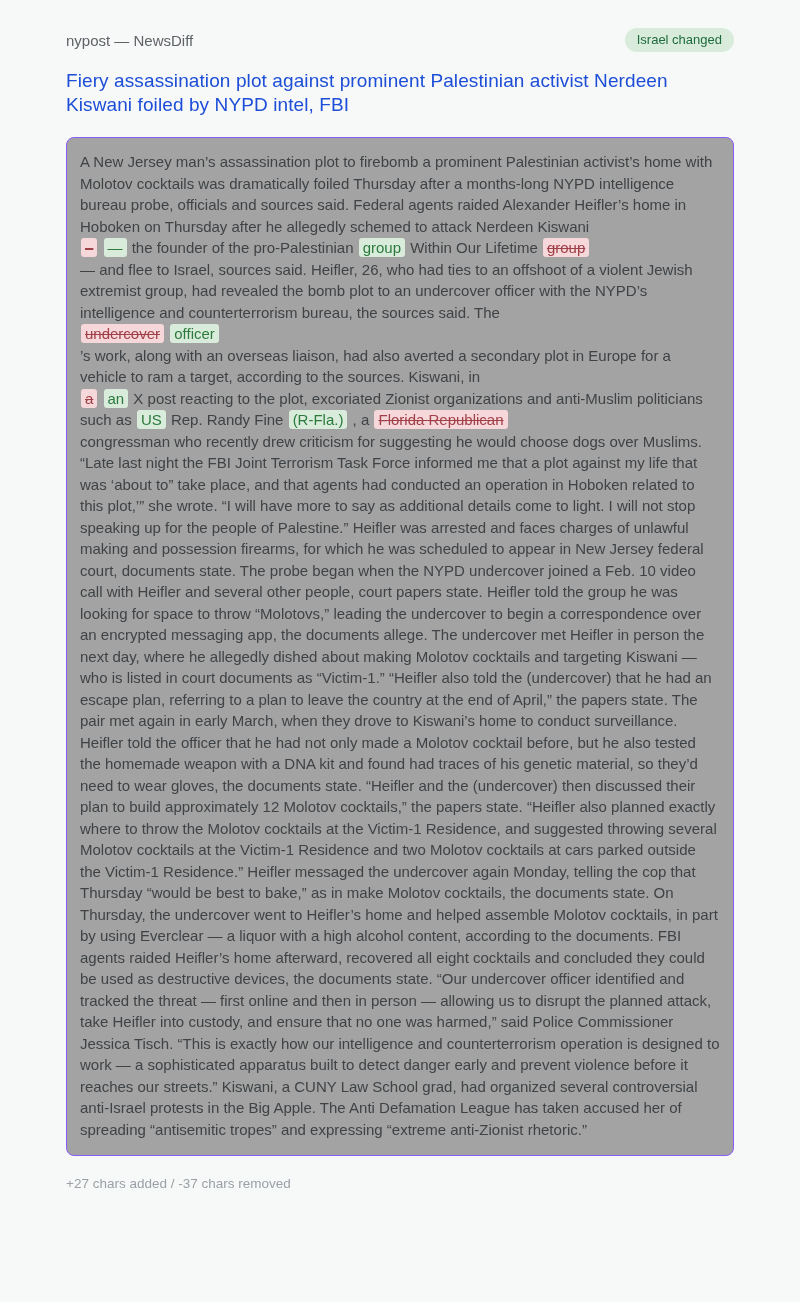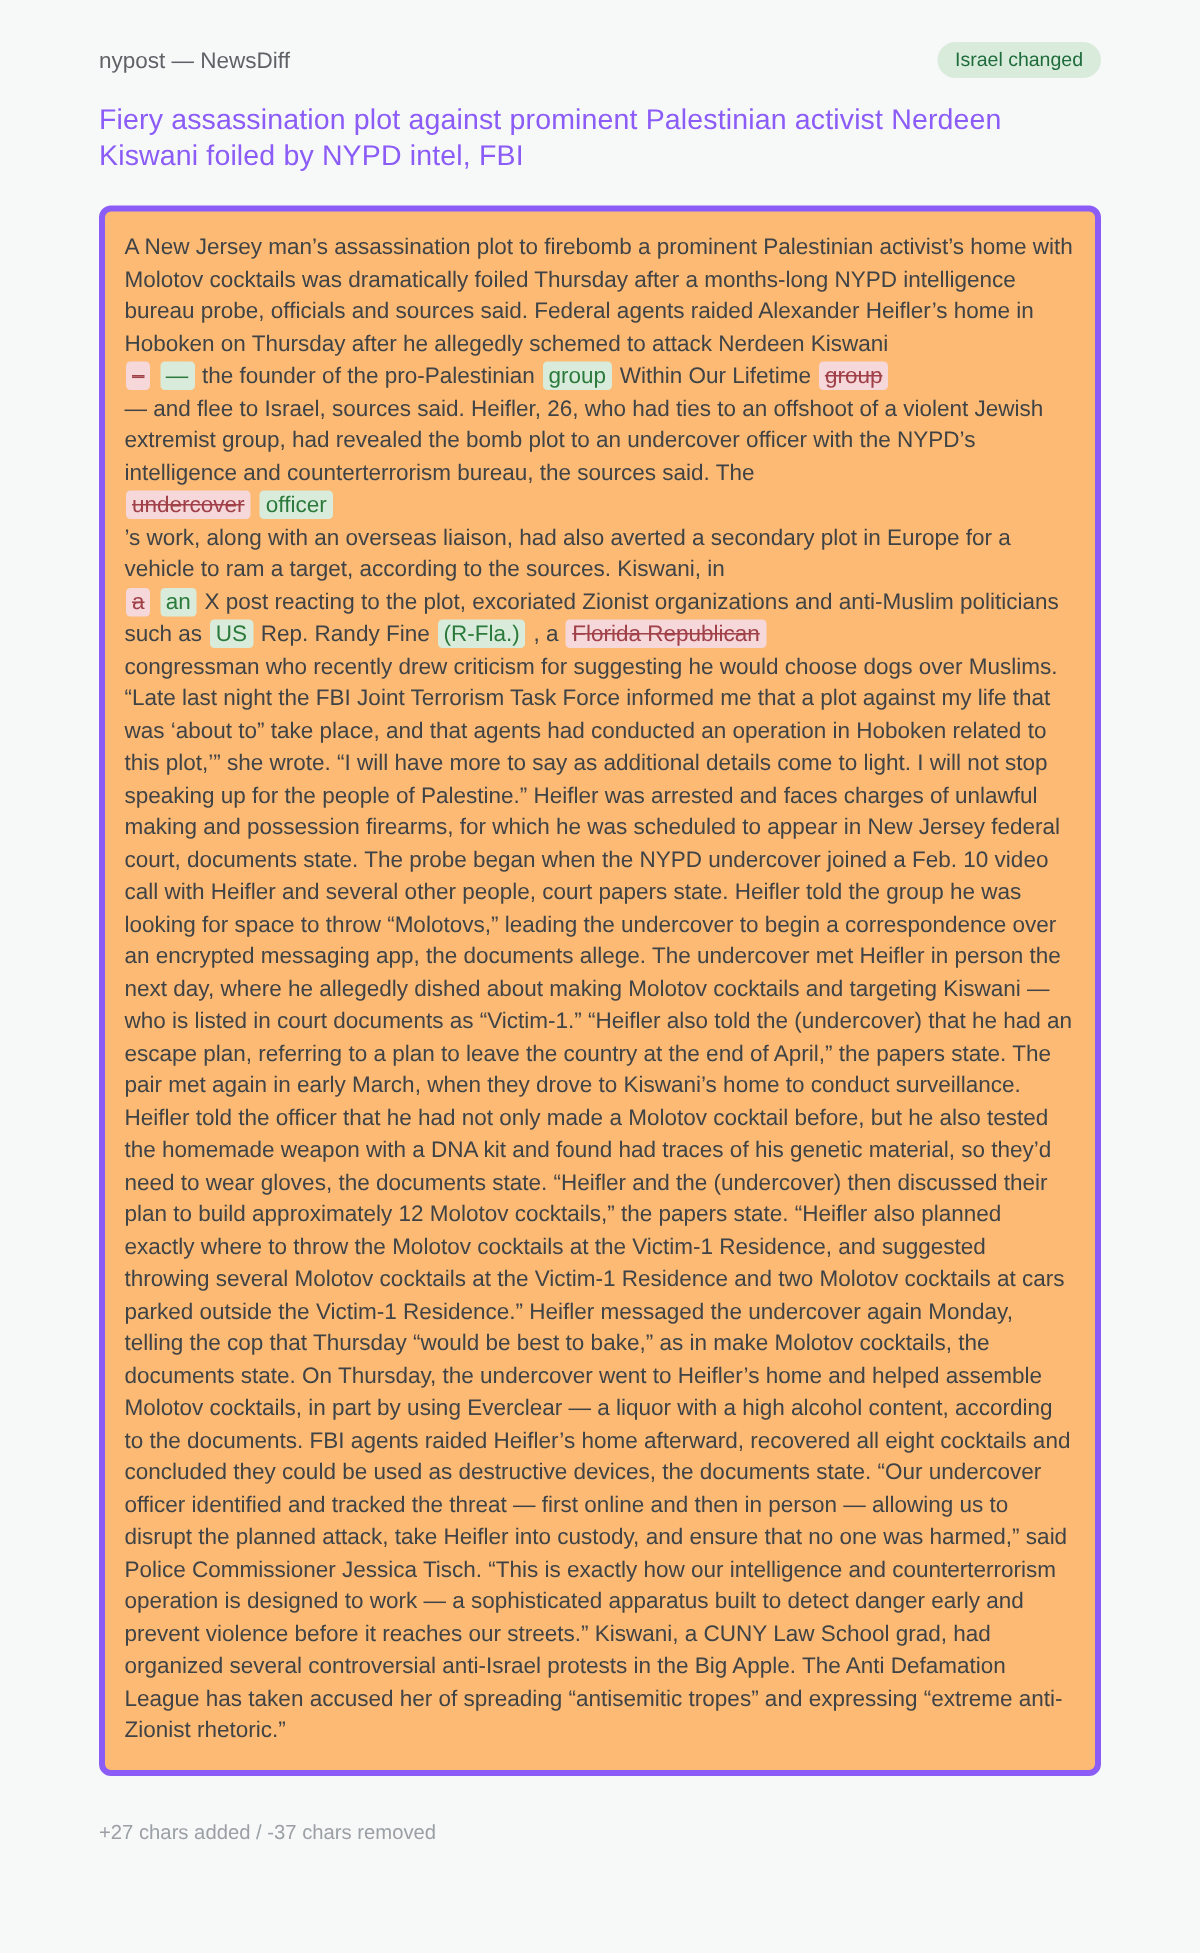--- a/index.html
+++ b/index.html
@@ -39,27 +39,27 @@
     line-height: 1;
     padding: 5px 12px 6px 12px;
     border-radius: 12px;
     white-space: nowrap;
   }
   h1.article-title {
     margin: 17px 0 16px 0;
     font-size: 19px;
     font-weight: 400;
     line-height: 24px;
-    color: #8b5cf6;
+    color: #1d4ed8;
     letter-spacing: 0.1px;
   }
   .diff-card {
     margin-top: 20px;
-    background: #fdba74;
-    border: 4px solid #8b5cf6;
+    background: #a3a3a3;
+    border: 1px solid #8b5cf6;
     border-radius: 8px;
     padding: 13px 13px 15px 13px;
   }
   .diff-content {
     font-size: 15px;
     line-height: 21.5px;
     color: #3f4346;
   }
   .seg-text { color: #3f4346; }
   .seg-ins {
@@ -71,21 +71,21 @@
   }
   .seg-del {
     background: var(--removed-bg);
     color: var(--removed-text);
     text-decoration: line-through;
     padding: 1px 4px;
     border-radius: 3px;
     margin: 0 1px;
   }
   .change-summary {
-    margin-top: 30px;
+    margin-top: 20px;
     color: #9aa0a6;
     font-size: 13.5px;
   }
 </style>
 </head>
 <body>
 
 <div class="page">
   <div class="top-row">
     <div class="source-label">nypost — NewsDiff</div>

